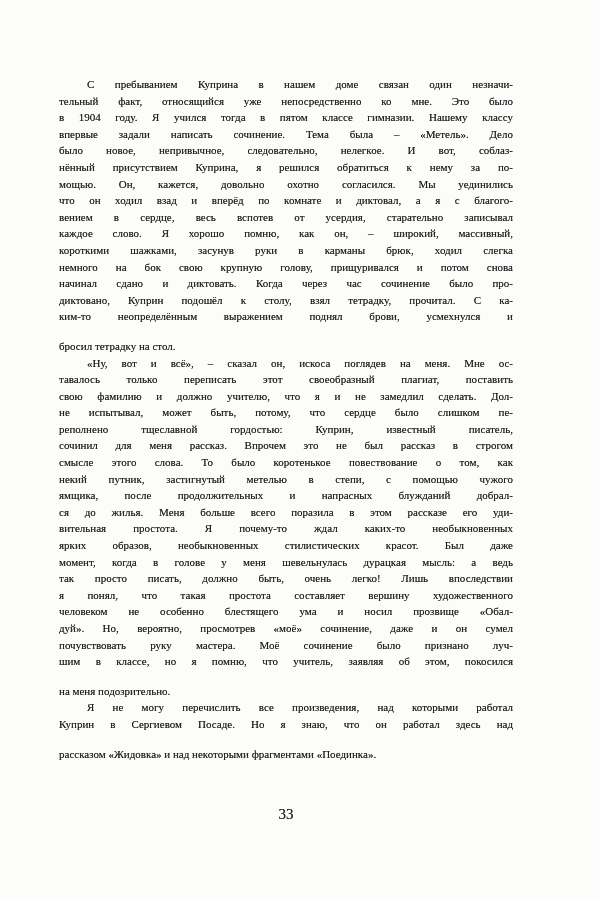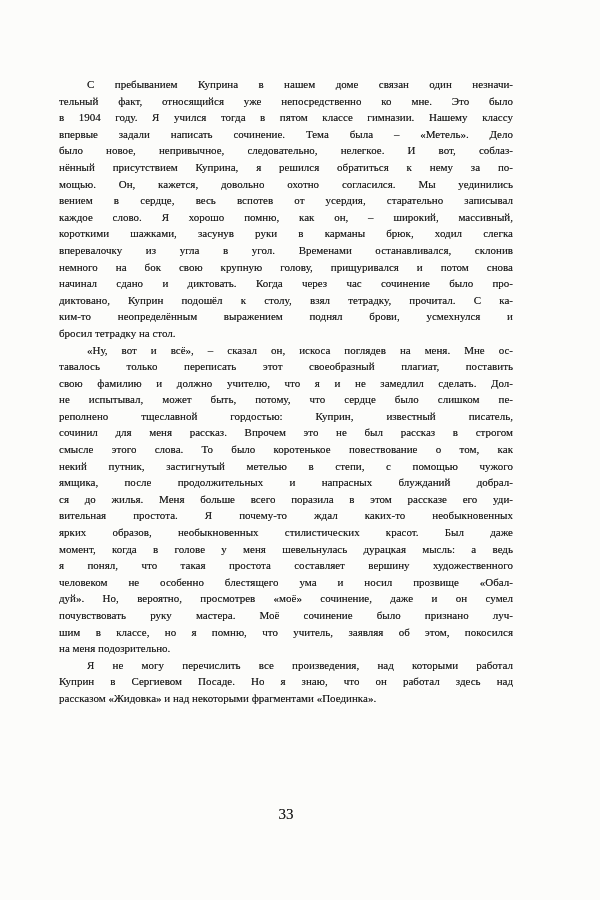--- a/index.html
+++ b/index.html
@@ -37,20 +37,21 @@
     text-align-last: justify;
     height: 16.6px;
     overflow: hidden;
   }
   .tl.first {
     text-indent: 28px;
   }
   .tl.last {
     text-align: center;
     text-align-last: left;
+    margin-top: 13px;
   }
   .page-number {
     position: absolute;
     left: 59px;
     top: 806px;
     width: 454px;
     text-align: center;
     font-size: 15px;
     text-shadow: 0 0 0.4px rgba(0,0,0,0.55);
   }
@@ -62,24 +63,24 @@
   <div class="text-block">
 
     <div class="paragraph">
       <div class="tl first">С пребыванием Куприна в нашем доме связан один незначи-</div>
       <div class="tl">тельный факт, относящийся уже непосредственно ко мне. Это было</div>
       <div class="tl">в 1904 году. Я учился тогда в пятом классе гимназии. Нашему классу</div>
       <div class="tl">впервые задали написать сочинение. Тема была – «Метель». Дело</div>
       <div class="tl">было новое, непривычное, следовательно, нелегкое. И вот, соблаз-</div>
       <div class="tl">нённый присутствием Куприна, я решился обратиться к нему за по-</div>
       <div class="tl">мощью. Он, кажется, довольно охотно согласился. Мы уединились</div>
+      <div class="tl">что он ходил взад и вперёд по комнате и диктовал, а я с благого-</div>
       <div class="tl">вением в сердце, весь вспотев от усердия, старательно записывал</div>
       <div class="tl">каждое слово. Я хорошо помню, как он, – широкий, массивный,</div>
       <div class="tl">короткими шажками, засунув руки в карманы брюк, ходил слегка</div>
-      <div class="tl">вперевалочку из угла в угол. Временами останавливался, склонив</div>
       <div class="tl">немного на бок свою крупную голову, прищуривался и потом снова</div>
       <div class="tl">начинал сдано и диктовать. Когда через час сочинение было про-</div>
       <div class="tl">диктовано, Куприн подошёл к столу, взял тетрадку, прочитал. С ка-</div>
       <div class="tl">ким-то неопределённым выражением поднял брови, усмехнулся и</div>
       <div class="tl last">бросил тетрадку на стол.</div>
     </div>
 
     <div class="paragraph">
       <div class="tl first">«Ну, вот и всё», – сказал он, искоса поглядев на меня. Мне ос-</div>
       <div class="tl">тавалось только переписать этот своеобразный плагиат, поставить</div>
@@ -87,20 +88,21 @@
       <div class="tl">не испытывал, может быть, потому, что сердце было слишком пе-</div>
       <div class="tl">реполнено тщеславной гордостью: Куприн, известный писатель,</div>
       <div class="tl">сочинил для меня рассказ. Впрочем это не был рассказ в строгом</div>
       <div class="tl">смысле этого слова. То было коротенькое повествование о том, как</div>
       <div class="tl">некий путник, застигнутый метелью в степи, с помощью чужого</div>
       <div class="tl">ямщика, после продолжительных и напрасных блужданий добрал-</div>
       <div class="tl">ся до жилья. Меня больше всего поразила в этом рассказе его уди-</div>
       <div class="tl">вительная простота. Я почему-то ждал каких-то необыкновенных</div>
       <div class="tl">ярких образов, необыкновенных стилистических красот. Был даже</div>
       <div class="tl">момент, когда в голове у меня шевельнулась дурацкая мысль: а ведь</div>
+      <div class="tl">так просто писать, должно быть, очень легко! Лишь впоследствии</div>
       <div class="tl">я понял, что такая простота составляет вершину художественного</div>
       <div class="tl">человеком не особенно блестящего ума и носил прозвище «Обал-</div>
       <div class="tl">дуй». Но, вероятно, просмотрев «моё» сочинение, даже и он сумел</div>
       <div class="tl">почувствовать руку мастера. Моё сочинение было признано луч-</div>
       <div class="tl">шим в классе, но я помню, что учитель, заявляя об этом, покосился</div>
       <div class="tl last">на меня подозрительно.</div>
     </div>
 
     <div class="paragraph">
       <div class="tl first">Я не могу перечислить все произведения, над которыми работал</div>

